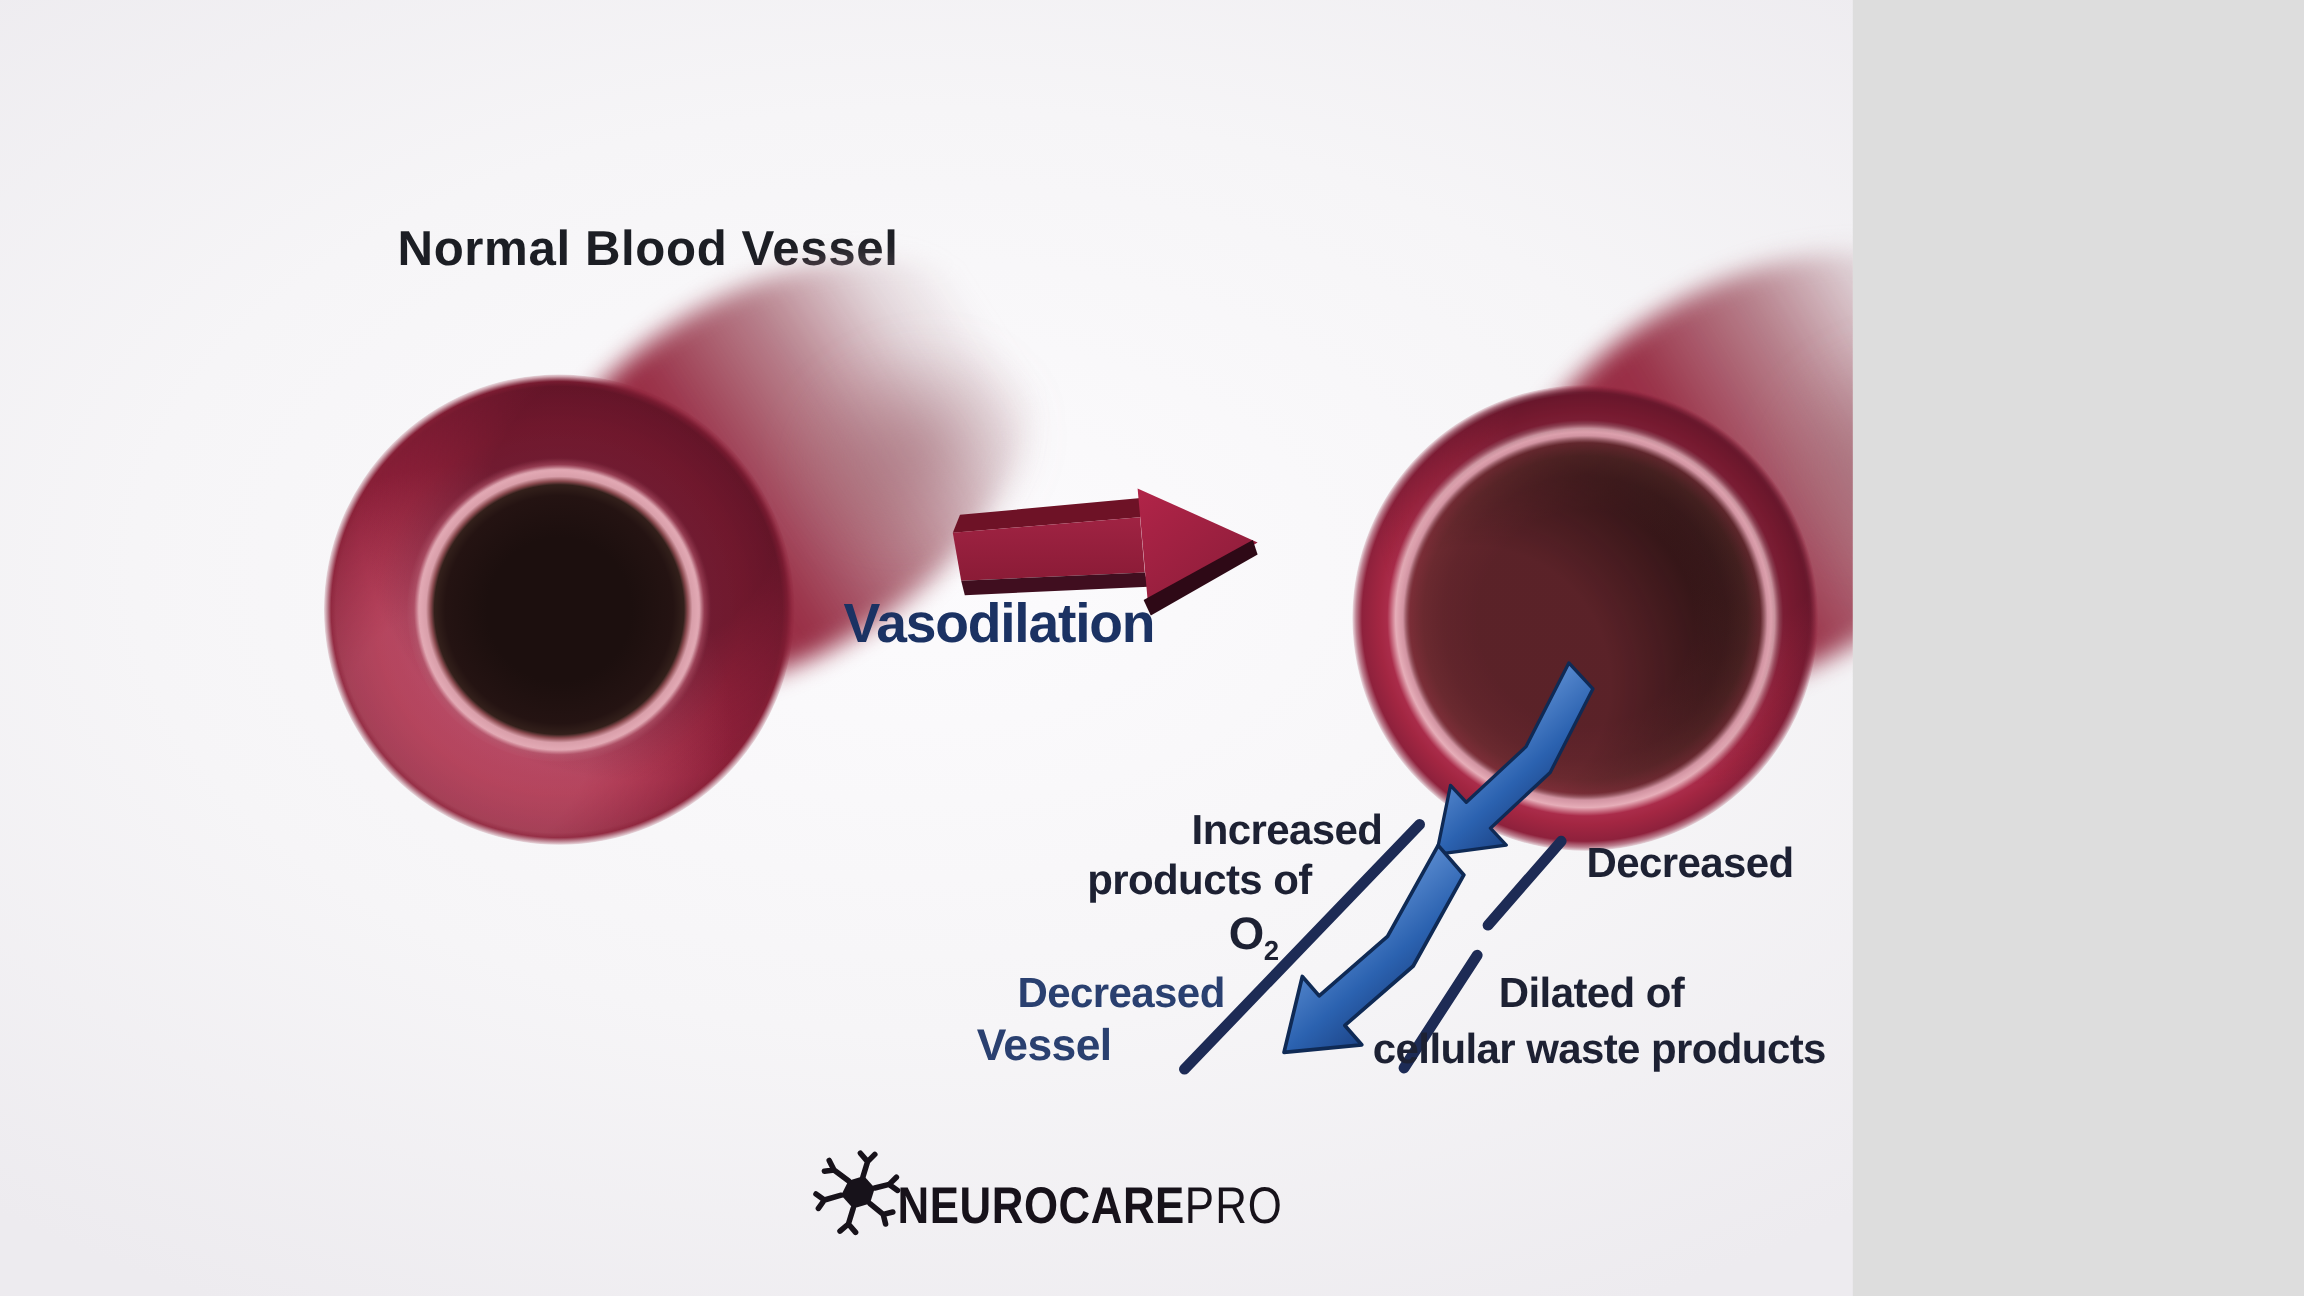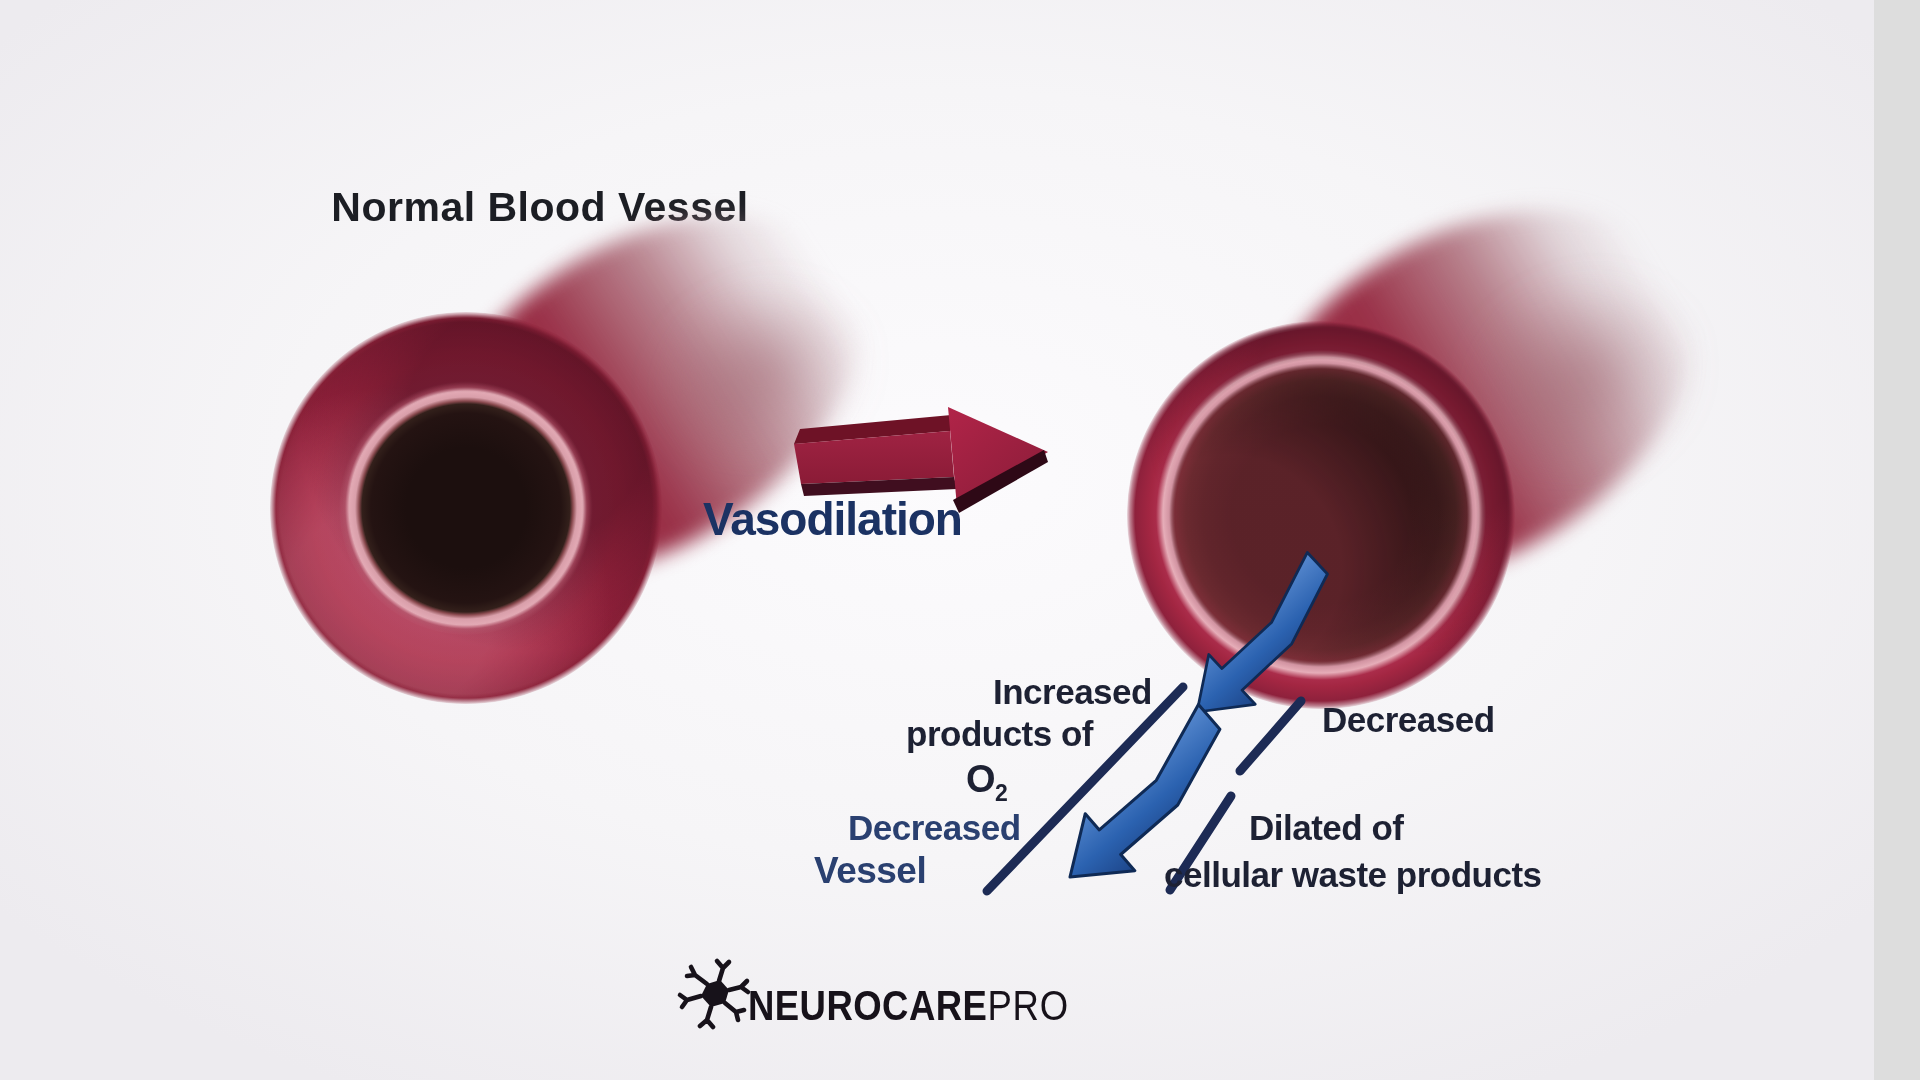--- a/index.html
+++ b/index.html
@@ -1,17 +1,17 @@
 <!DOCTYPE html>
 <html style="--bg: #f4f3f5; --ink: #1d2133; --navy: #2a4070; --title-ink: #1c1e24; --vaso-navy: #1b3263; --crimson: #a32642; --crimson-dark: #6e1226; --blue-arrow: #2b62b0; --slash: #1d2b55; --logo-ink: #17121a;"><head>
 <meta charset="utf-8">
 <style>
   html,body{margin:0;padding:0;background:#ddd;}
   .canvas{
-    position:relative;width:1874px;height:1080px;overflow:hidden;
+    position:relative;width:1544px;height:1080px;overflow:hidden;
     background:radial-gradient(ellipse 1200px 700px at 50% 44%, #fcfbfd 0%, #f6f5f7 55%, #edebef 100%);
     font-family:"Liberation Sans", sans-serif;
   }
   .abs{position:absolute;}
 
   
   .title{font-weight:bold;color:var(--title-ink,#1c1e24);font-size:41px;text-align:center;letter-spacing:.5px;}
   .title-left{left:280px;top:184px;width:520px;}
   .title-right{left:1130px;top:184px;width:520px;word-spacing:9px;}
 
@@ -53,28 +53,28 @@
     mask:radial-gradient(circle 194px at 50% 50%, #000 0 146px, transparent 151px);}
 
   
   .vaso{left:703px;top:492px;font-size:46px;font-weight:bold;color:var(--vaso-navy,#1b3263);letter-spacing:-1px;}
 
   
   .ann{font-weight:bold;font-size:35px;color:var(--ink,#1d2133);letter-spacing:-.5px;white-space:nowrap;}
   .ann.navy{color:var(--navy,#2a4070);}
   .a-increased{left:993px;top:672px;}
   .a-transport{left:906px;top:714px;}
-  .a-o2{left:966px;top:758px;font-size:38px;}
+  .a-o2{left:1024px;top:758px;font-size:38px;}
   .a-o2 sub{font-size:23px;}
   .a-nutrients{left:848px;top:808px;}
   .a-glucose{left:814px;top:850px;font-size:37px;}
   .a-decreased{left:1322px;top:700px;}
   .a-bloodpressure{left:1286px;top:746px;}
   .a-removal{left:1249px;top:808px;}
-  .a-cellular{left:1144px;top:855px;margin-left:20px;}
+  .a-cellular{left:1144px;top:855px;}
 
   
   .arrow-layer{left:0;top:0;}
   .slash{stroke:var(--slash,#1d2b55);stroke-width:9;stroke-linecap:round;}
   .bluearrow{fill:url(#gradBlue);stroke:#0f2a55;stroke-width:3;stroke-linejoin:round;}
 
   
   .logo-icon{left:674px;top:956px;}
   .logo-icon .stick{stroke:var(--logo-ink,#17121a);stroke-width:4.6;stroke-linecap:round;fill:none;}
   .logo-text{left:748px;top:984px;font-size:43px;line-height:1;color:var(--logo-ink,#17121a);

